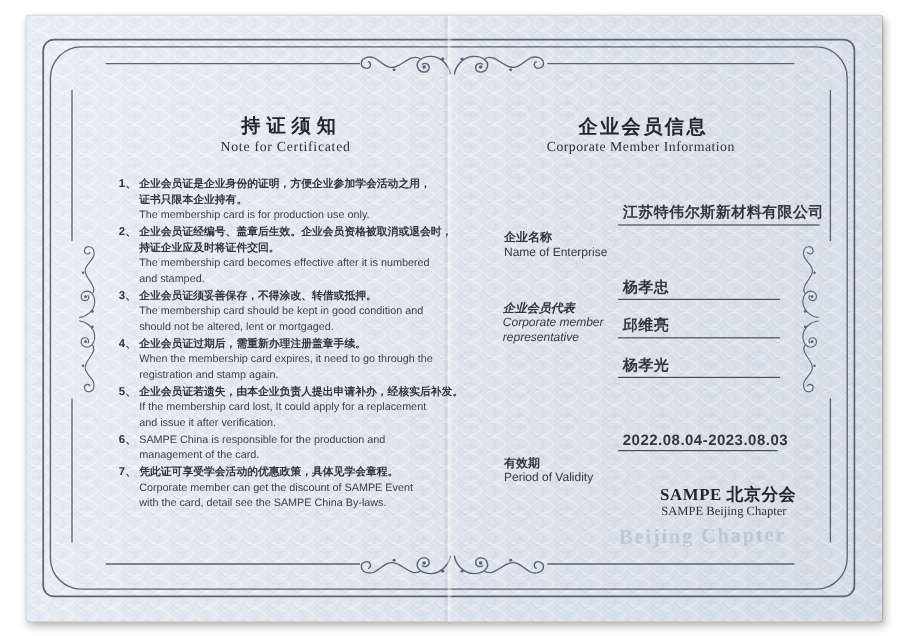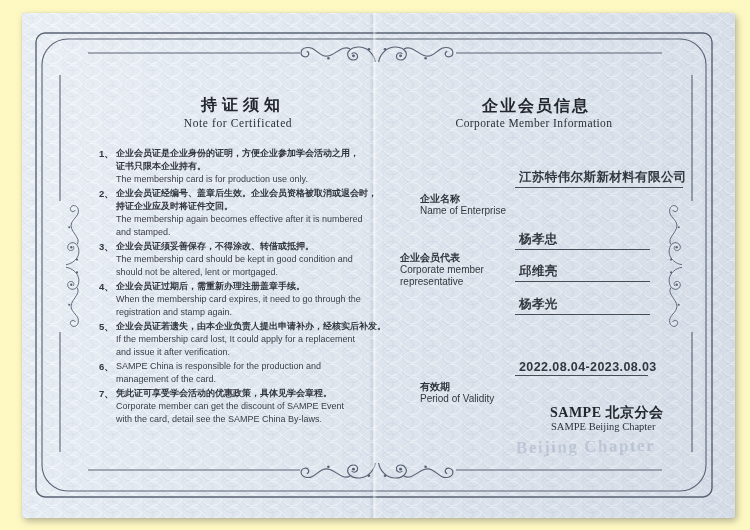--- a/index.html
+++ b/index.html
@@ -1,17 +1,17 @@
 <!DOCTYPE html>
 <html><head>
 <meta charset="utf-8">
 <style>
   html,body{margin:0;padding:0;}
   body{background:#efeeea;font-family:"Liberation Sans","DejaVu Sans",sans-serif;}
-  .stage{position:relative;width:750px;height:530px;background:#fef9c3;overflow:hidden;}
+  .stage{position:relative;width:750px;height:530px;background:#ffffff;overflow:hidden;}
 
   .paper{position:absolute;left:22px;top:13px;width:713px;height:505px;background:#e1e8f0;
          border-radius:3px;box-shadow:2px 3px 7px rgba(120,118,110,.55),0 0 1px rgba(100,100,95,.4);}
   .paper svg{position:absolute;left:0;top:0;border-radius:3px;}
   .paper-shade{position:absolute;left:22px;top:13px;width:713px;height:505px;border-radius:3px;
          background:linear-gradient(105deg,rgba(255,255,255,.28),rgba(184,194,210,.10) 55%,rgba(148,158,180,.16));
          pointer-events:none;z-index:2;}
   .frame-svg{position:absolute;left:0;top:0;z-index:3;}
   .fold{position:absolute;left:369px;top:13px;width:8px;height:505px;z-index:4;
         background:linear-gradient(to right,rgba(96,106,126,0),rgba(96,106,126,.12) 42%,rgba(255,255,255,.55) 62%,rgba(96,106,126,0));}
@@ -123,21 +123,21 @@
           <div class="zh nowrap">证书只限本企业持有。</div>
           <div class="en nowrap">The membership card is for production use only.</div>
         </div>
       </div>
 
       <div class="note-item">
         <div class="note-num">2、</div>
         <div class="note-body">
           <div class="zh nowrap">企业会员证经编号、盖章后生效。企业会员资格被取消或退会时，</div>
           <div class="zh nowrap">持证企业应及时将证件交回。</div>
-          <div class="en nowrap">The membership again becomes effective after it is numbered</div>
+          <div class="en nowrap">The membership card becomes effective after it is numbered</div>
           <div class="en nowrap">and stamped.</div>
         </div>
       </div>
 
       <div class="note-item">
         <div class="note-num">3、</div>
         <div class="note-body">
           <div class="zh nowrap">企业会员证须妥善保存，不得涂改、转借或抵押。</div>
           <div class="en nowrap">The membership card should be kept in good condition and</div>
           <div class="en nowrap">should not be altered, lent or mortgaged.</div>
@@ -187,21 +187,21 @@
     <div class="abs rp-subtitle center serif">Corporate Member Information</div>
 
     <div class="abs f-label" style="left:420px;top:161px;">
       <div class="zh-label">企业名称</div>
       <div>Name of Enterprise</div>
     </div>
     <div class="abs fill-line" style="left:515px;top:167px;width:168px;">
       <span class="fill-value nowrap">江苏特伟尔斯新材料有限公司</span>
     </div>
 
-    <div class="abs f-label" style="left:400px;top:220px;">
+    <div class="abs f-label" style="left:419px;top:220px;font-style:italic;">
       <div class="zh-label">企业会员代表</div>
       <div>Corporate member</div>
       <div>representative</div>
     </div>
     <div class="abs fill-line" style="left:515px;top:229px;width:135px;">
       <span class="fill-value nowrap">杨孝忠</span>
     </div>
     <div class="abs fill-line" style="left:515px;top:261px;width:135px;">
       <span class="fill-value nowrap">邱维亮</span>
     </div>

